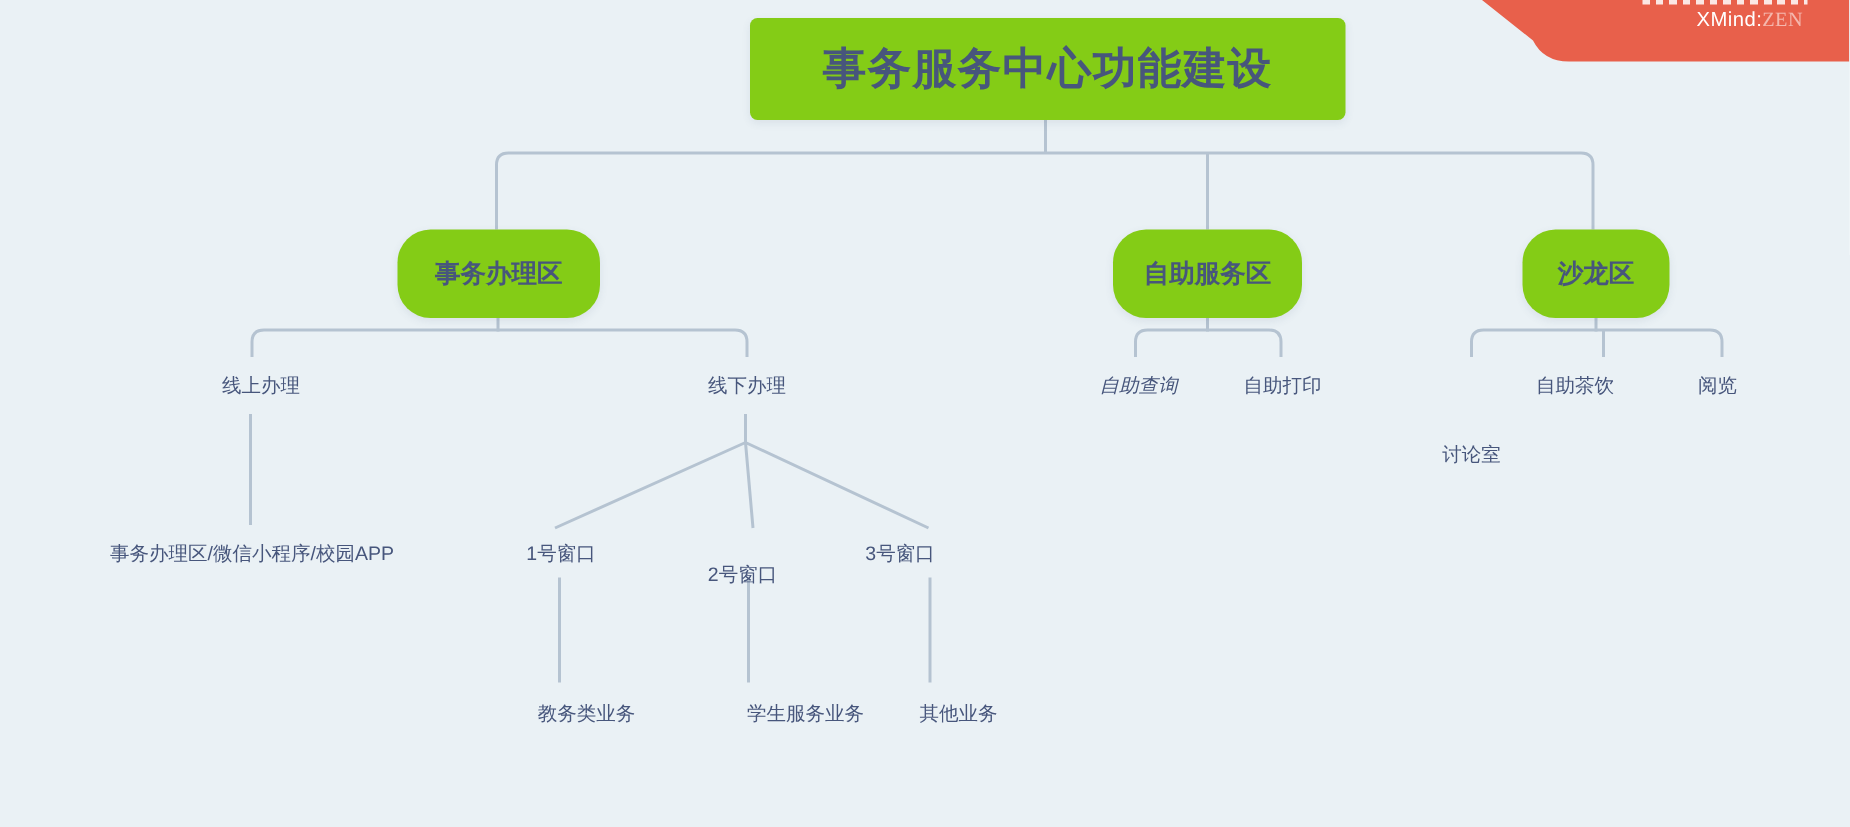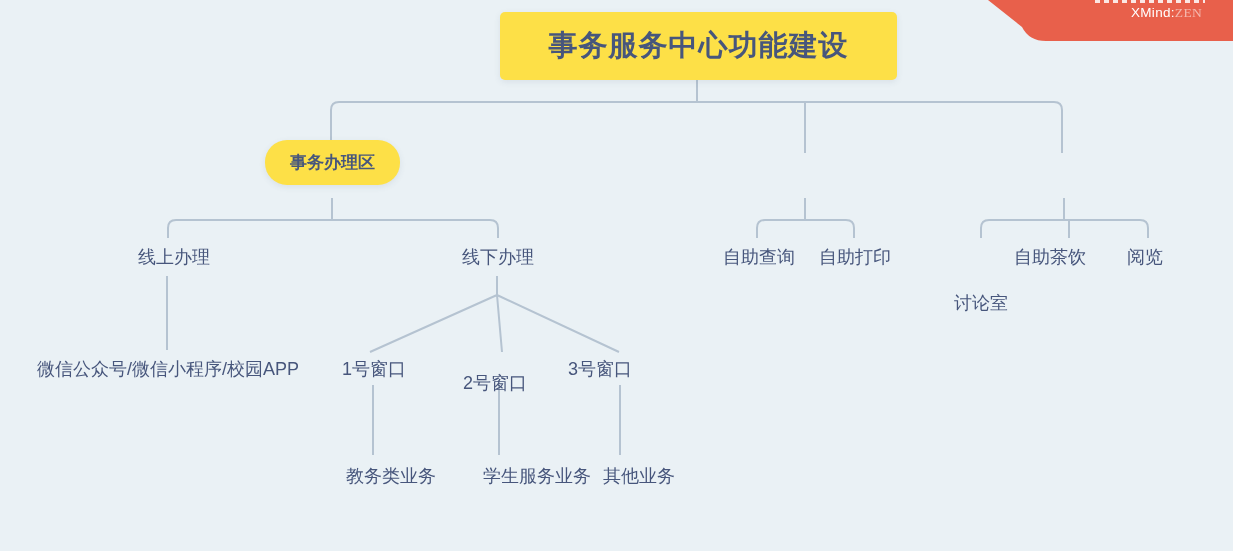--- a/index.html
+++ b/index.html
@@ -8,38 +8,38 @@
     width:1233px;height:551px;
     background:#EAF1F5;
     overflow:hidden;
     font-family:"Liberation Sans","DejaVu Sans",sans-serif;
     color:#47567C;
   }
   .connector-layer{position:absolute;left:0;top:0;width:1233px;height:551px;}
   .connector-layer path{fill:none;stroke:#B5C3D1;stroke-width:2;}
   .topic{position:absolute;white-space:nowrap;}
   .box{
-    background:#fde047;
+    background:#84cc16;
     display:flex;align-items:center;justify-content:center;
     box-shadow:0 2px 6px rgba(70,90,120,0.10);
   }
   .root-box{
     left:500px;top:12px;width:397px;height:68px;
     border-radius:5px;
     font-size:29px;font-weight:bold;letter-spacing:1px;
   }
   .branch-box{
-    top:140px;height:45px;border-radius:22px;
+    top:153px;height:59px;border-radius:22px;
     font-size:17px;font-weight:bold;font-family:Liberation Mono, monospace;
   }
   .branch-1{left:265px;width:135px;}
   .branch-2{left:742px;width:126px;}
   .branch-3{left:1015px;width:98px;}
   .leaf{
-    font-size:18px;line-height:22px;
+    font-size:13px;line-height:22px;
     transform:translateX(-50%);
   }
   .lv2{top:246px;}
   .lv3{top:358px;}
   .lv4{top:465px;margin-left:20px;}
   
   .ribbon{position:absolute;top:0;right:0;width:250px;height:42px;}
   .ribbon-text{
     position:absolute;top:5px;right:31px;
     font-size:13.5px;letter-spacing:0.3px;
@@ -77,32 +77,34 @@
     <path d="M757 238 V228 Q757 220 765 220 H846 Q854 220 854 228 V238"></path>
 
     <path d="M1064 198 V221"></path>
     <path d="M981 238 V228 Q981 220 989 220 H1140 Q1148 220 1148 228 V238"></path>
     <path d="M1069 220 V238"></path>
   </svg>
 
   <div class="topic box root-box">事务服务中心功能建设</div>
 
   <div class="topic box branch-box branch-1">事务办理区</div>
+  <div class="topic box branch-box branch-2">自助服务区</div>
+  <div class="topic box branch-box branch-3">沙龙区</div>
 
   <div class="topic leaf lv2" style="left:174px;">线上办理</div>
   <div class="topic leaf lv2" style="left:498px;">线下办理</div>
-  <div class="topic leaf lv3" style="left:168px;">微信公众号/微信小程序/校园APP</div>
+  <div class="topic leaf lv3" style="left:168px;">事务办理区/微信小程序/校园APP</div>
   <div class="topic leaf lv3" style="left:374px;">1号窗口</div>
   <div class="topic leaf lv3" style="left:495px;margin-top:14px;">2号窗口</div>
   <div class="topic leaf lv3" style="left:600px;">3号窗口</div>
   <div class="topic leaf lv4" style="left:371px;">教务类业务</div>
   <div class="topic leaf lv4" style="left:517px;">学生服务业务</div>
   <div class="topic leaf lv4" style="left:619px;">其他业务</div>
 
-  <div class="topic leaf lv2" style="left:759px;">自助查询</div>
+  <div class="topic leaf lv2" style="left:759px;font-style:italic;">自助查询</div>
   <div class="topic leaf lv2" style="left:855px;">自助打印</div>
 
   <div class="topic leaf lv2" style="left:981px;margin-top:46px;">讨论室</div>
   <div class="topic leaf lv2" style="left:1050px;">自助茶饮</div>
   <div class="topic leaf lv2" style="left:1145px;">阅览</div>
 
   <svg class="ribbon" viewBox="0 0 250 42" xmlns="http://www.w3.org/2000/svg">
     <path d="M5 0 H250 V41 H63 Q46 41 39 27 L5 0 Z" fill="#E8604B"></path>
   </svg>
   <div class="ribbon-clipped"></div>

